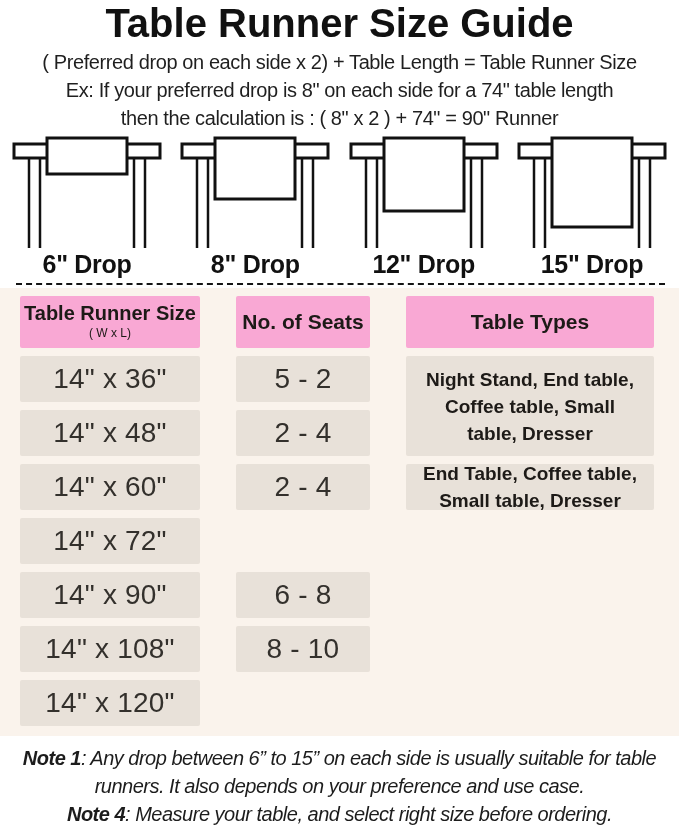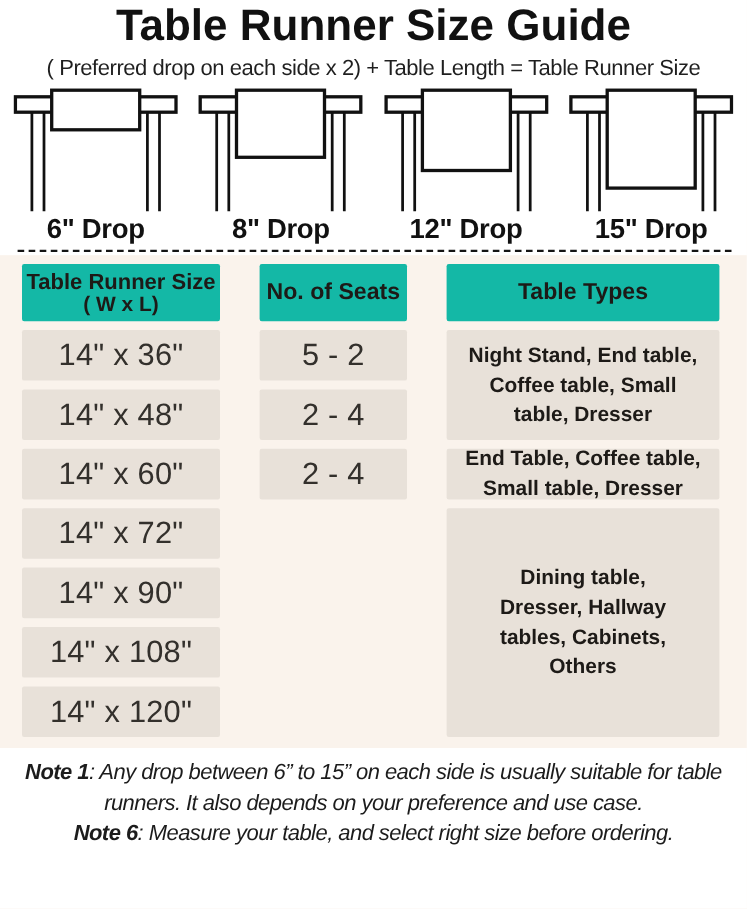--- a/index.html
+++ b/index.html
@@ -44,24 +44,24 @@
     grid-template-columns:180px 134px 248px;
     grid-template-rows:52px repeat(7,46px);
     column-gap:36px;row-gap:8px;
   }
   .cell{
     background:#e8e1d9;border-radius:2px;
     display:flex;align-items:center;justify-content:center;
     color:#33302c;
   }
   .cell.head{
-    background:#14b8a6;flex-direction:column;color:#1d1a17;
+    background:#f9a8d4;flex-direction:column;color:#1d1a17;
   }
   .head-main{font-size:20px;font-weight:700;line-height:22px;}
-  .head-sub{font-size:19px;font-weight:700;line-height:19px;text-align:right;}
+  .head-sub{font-size:12px;font-weight:400;line-height:19px;text-align:right;}
   .head-single{font-size:21px;font-weight:700;}
   .val{font-size:28px;font-weight:400;letter-spacing:0.2px;}
   .types{
     font-size:19px;font-weight:700;line-height:27px;
     text-align:center;white-space:pre-line;color:#1d1a17;
   }
 
   
   .notes{
     padding:8px 4px 0;text-align:center;
@@ -70,20 +70,22 @@
   .notes p{margin:0;font-style:italic;}
   .notes b{font-weight:700;}
 </style>
 </head>
 <body>
 
 <div class="page">
 
   <h1 class="title">Table Runner Size Guide</h1>
   <div class="sub">( Preferred drop on each side x 2) + Table Length = Table Runner Size</div>
+  <div class="sub">Ex: If your preferred drop is 8" on each side for a 74" table length</div>
+  <div class="sub">then the calculation is : ( 8" x 2 ) + 74" = 90" Runner</div>
 
   <div class="illus">
     <div class="illu">
       <svg width="150" height="113" viewBox="0 0 150 113">
         <rect x="2" y="8" width="146" height="14" fill="#fff" stroke="#111" stroke-width="3"></rect>
         <line x1="17" y1="22" x2="17" y2="112" stroke="#111" stroke-width="2.5"></line>
         <line x1="28" y1="22" x2="28" y2="112" stroke="#111" stroke-width="2.5"></line>
         <line x1="122" y1="22" x2="122" y2="112" stroke="#111" stroke-width="2.5"></line>
         <line x1="133" y1="22" x2="133" y2="112" stroke="#111" stroke-width="2.5"></line>
         <rect x="35" y="2" width="80" height="36" fill="#fff" stroke="#111" stroke-width="3"></rect>
@@ -142,34 +144,32 @@
       </div>
 
       <div class="cell val" style="grid-area:2/1">14" x 36"</div>
       <div class="cell val" style="grid-area:2/2">5 - 2</div>
       <div class="cell val" style="grid-area:3/1">14" x 48"</div>
       <div class="cell val" style="grid-area:3/2">2 - 4</div>
       <div class="cell val" style="grid-area:4/1">14" x 60"</div>
       <div class="cell val" style="grid-area:4/2">2 - 4</div>
       <div class="cell val" style="grid-area:5/1">14" x 72"</div>
       <div class="cell val" style="grid-area:6/1">14" x 90"</div>
+      <div class="cell val" style="grid-area:6/2">6 - 8</div>
       <div class="cell val" style="grid-area:7/1">14" x 108"</div>
+      <div class="cell val" style="grid-area:7/2">8 - 10</div>
       <div class="cell val" style="grid-area:8/1">14" x 120"</div>
 
       <div class="cell types" style="grid-column:3;grid-row:2 / span 2">Night Stand, End table,
 Coffee table, Small
 table, Dresser</div>
       <div class="cell types" style="grid-column:3;grid-row:4">End Table, Coffee table,
 Small table, Dresser</div>
-      <div class="cell types" style="grid-column:3;grid-row:5 / span 4">Dining table,
-Dresser, Hallway
-tables, Cabinets,
-Others</div>
 
     </div>
   </div>
 
   <div class="notes">
     <p><b>Note 1</b><span>: Any drop between 6” to 15” on each side is usually suitable for table runners. It also depends on your preference and use case.</span></p>
-    <p><b>Note 6</b><span>: Measure your table, and select right size before ordering.</span></p>
+    <p><b>Note 4</b><span>: Measure your table, and select right size before ordering.</span></p>
   </div>
 
 </div>
 
 </body></html>

